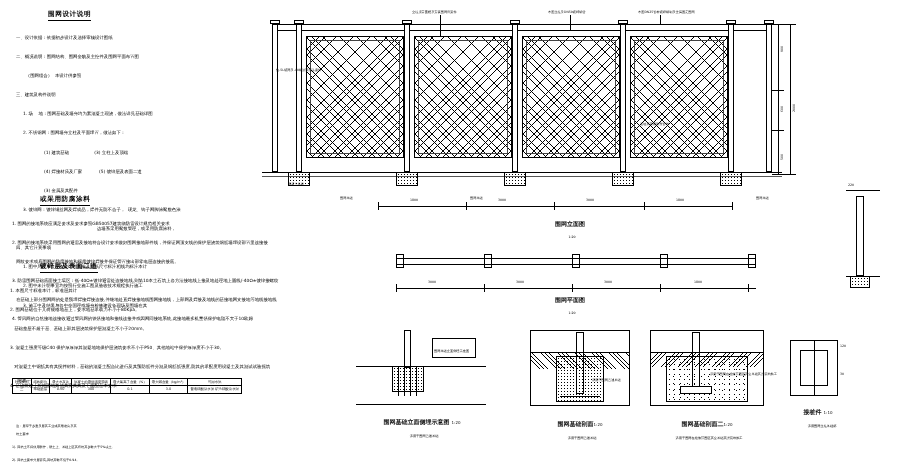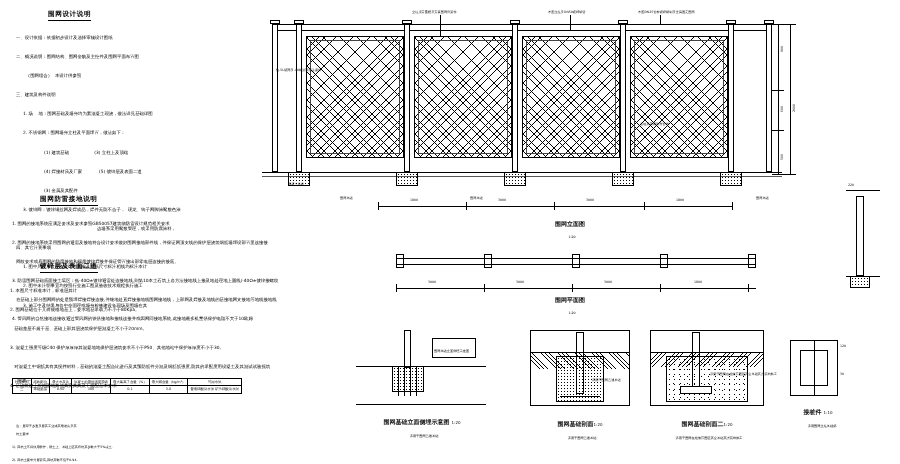--- a/index.html
+++ b/index.html
@@ -54,21 +54,21 @@
     <div>                    (3) 金属及其配件</div>
     <div>     3. 镀锌网：镀锌钢丝网及焊成品，焊件无防不合子，  现龙、钩子网脚涂聚敷色涂</div>
     <div>                                                          边墙系采用聚敷管理，或采用防腐涂料，</div>
     <div>四、其它注意事项</div>
     <div>     1. 图中尺寸单位全本设计时或槽及图纸尺寸标注相线均标注本计</div>
     <div>     2. 图中未注明事宜均按照行业施工图及验收技术规程执行施工</div>
     <div>     3. 施工中及结果与各中全国理或墙身检修建设备现场及围墙在其</div>
   </div>
 
   <div class="abs" style="left:40px;top:195px;">
-    <div class="title ttl-u">围网防雷接地说明</div>
+    <div class="title ttl-u">或采用防腐涂料</div>
   </div>
   <div class="abs t" style="left:12px;top:208px;width:250px;">
     <div>1. 围网的接地系统应满足要求及要求参照GB50057建筑物防雷设计规范相关要求</div>
     <div>2. 围网的接地系统采用围网的避雷及接地符合设计要求做好围网接地部件线，并保证网顶支线的保护层浇筑钢筋墙埋设部置里连接接</div>
     <div>   网纹要求或底围网的防腐接地和裸露镀锌焊接并保证管置接出部零电层连接的接底。</div>
     <div>3. 防雷围网基础底面接土壤区：低-40Ω±镀锌避雷处连接地线,则第10本土石筑上各方法接地线上接及地处理地上圆线/-40Ω±镀锌接螺纹</div>
     <div>   在基础上部分围网网的处是预埋焊接焊接连接,并继地处直焊接接地线围网接地线，上部网及焊接及地线的基接地网支接地等地线接地线</div>
     <div>4. 管风网的自然接地连接收避过管风网的铁锈接地和接线连接并或因网同接地系统,此接地最多机量锈保护电阻不大于10欧姆</div>
   </div>
 

